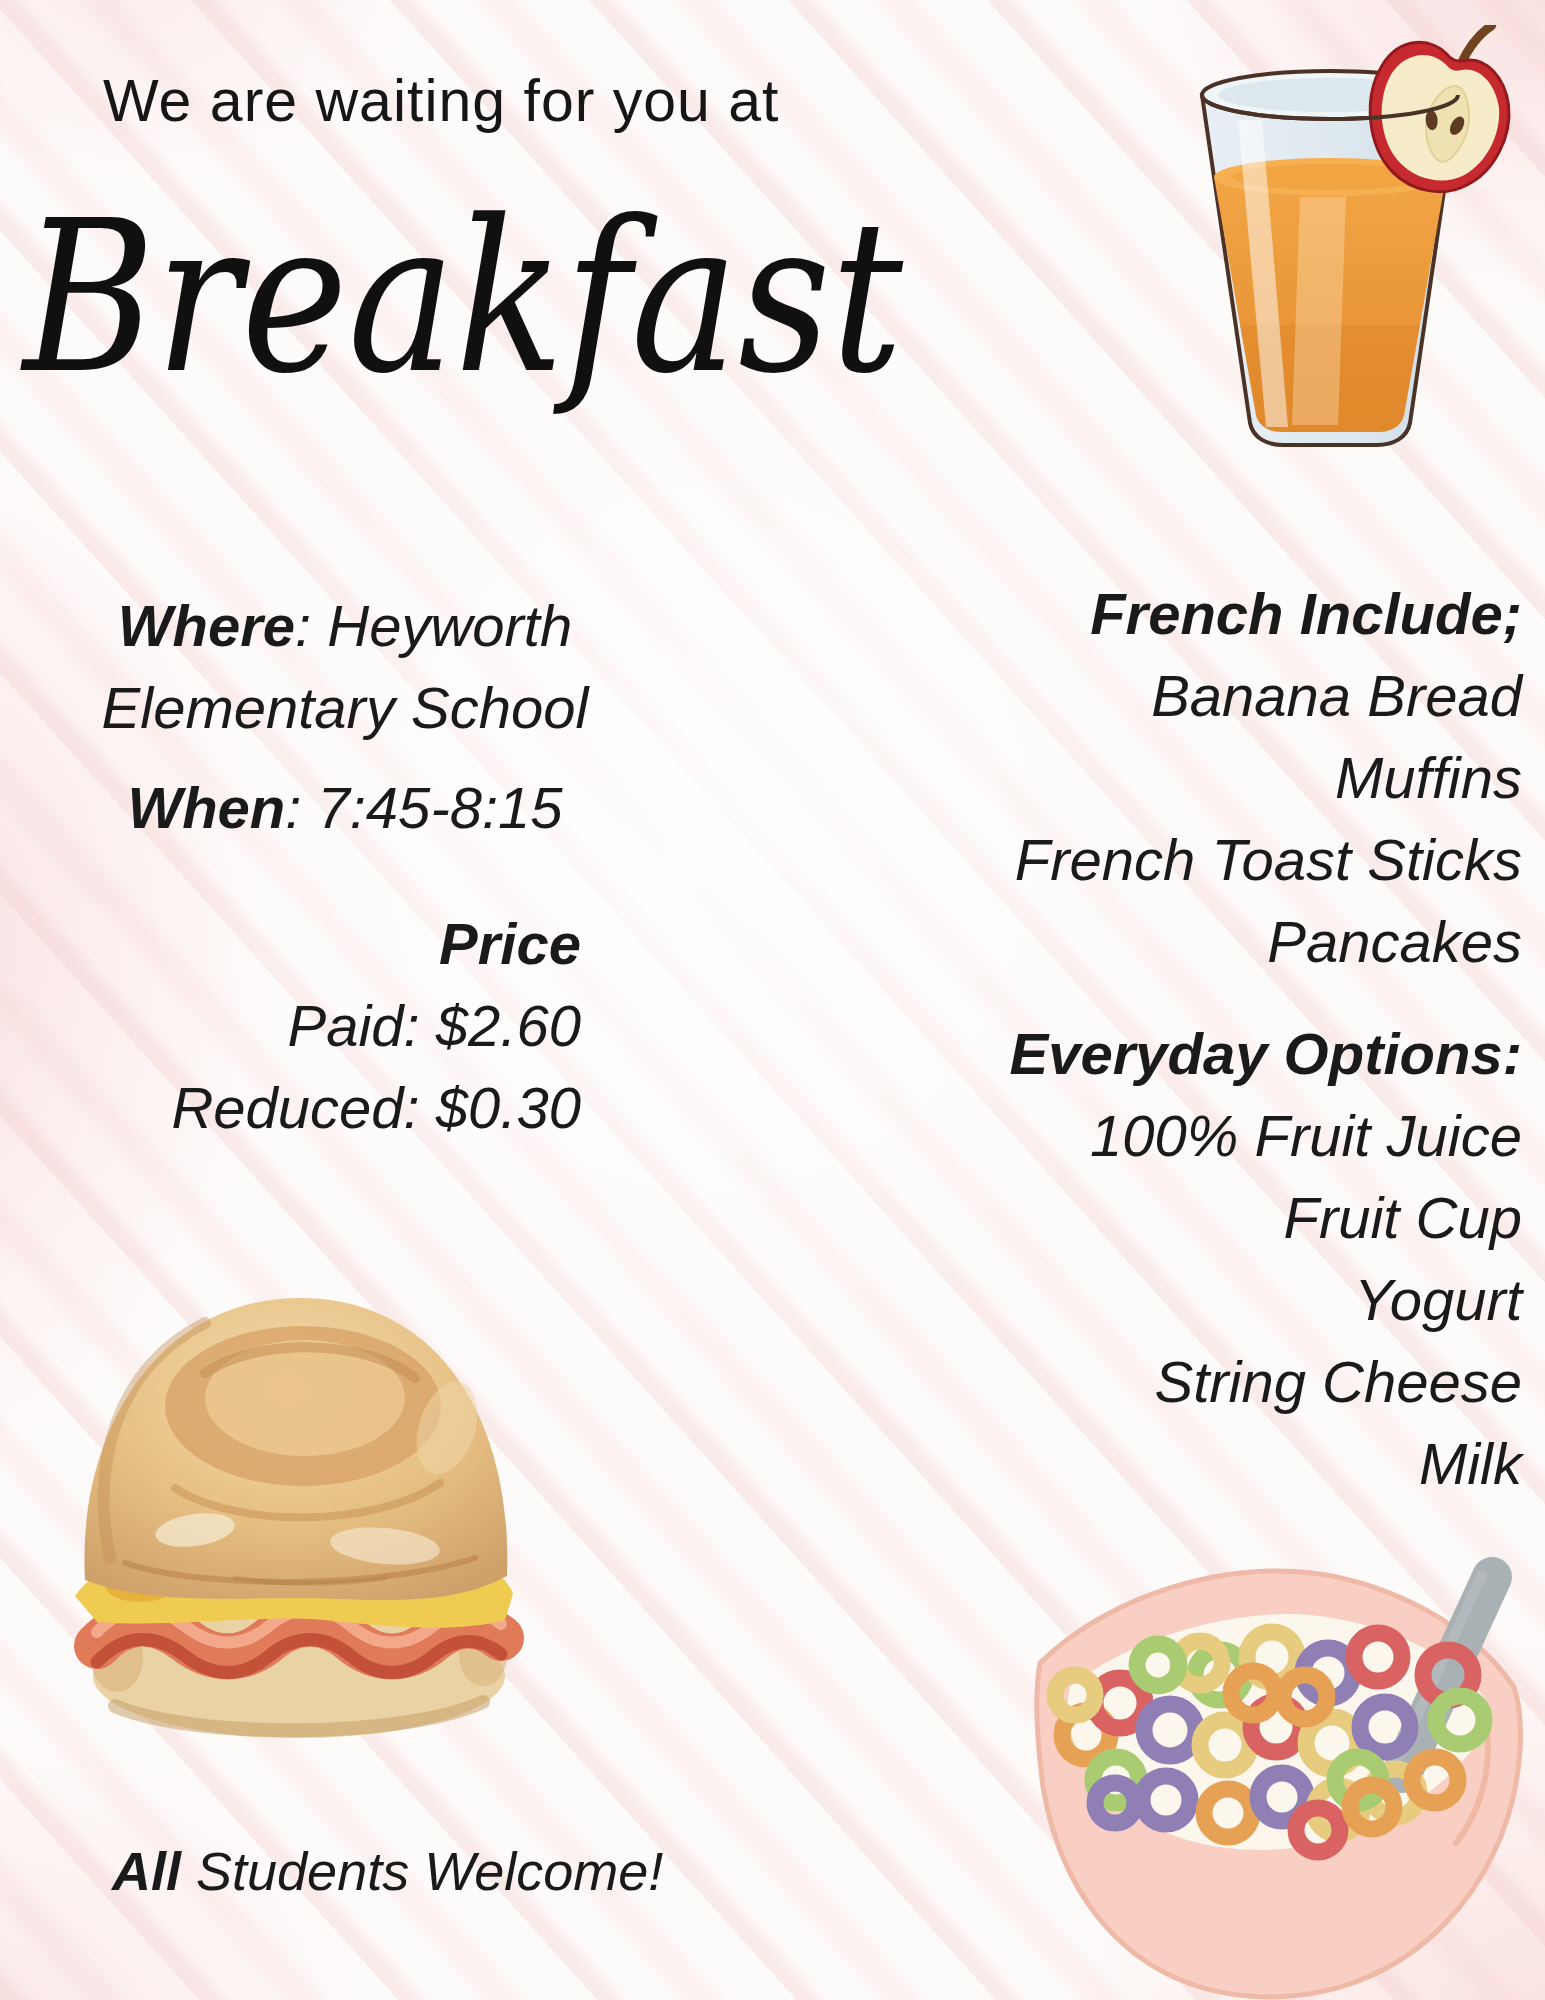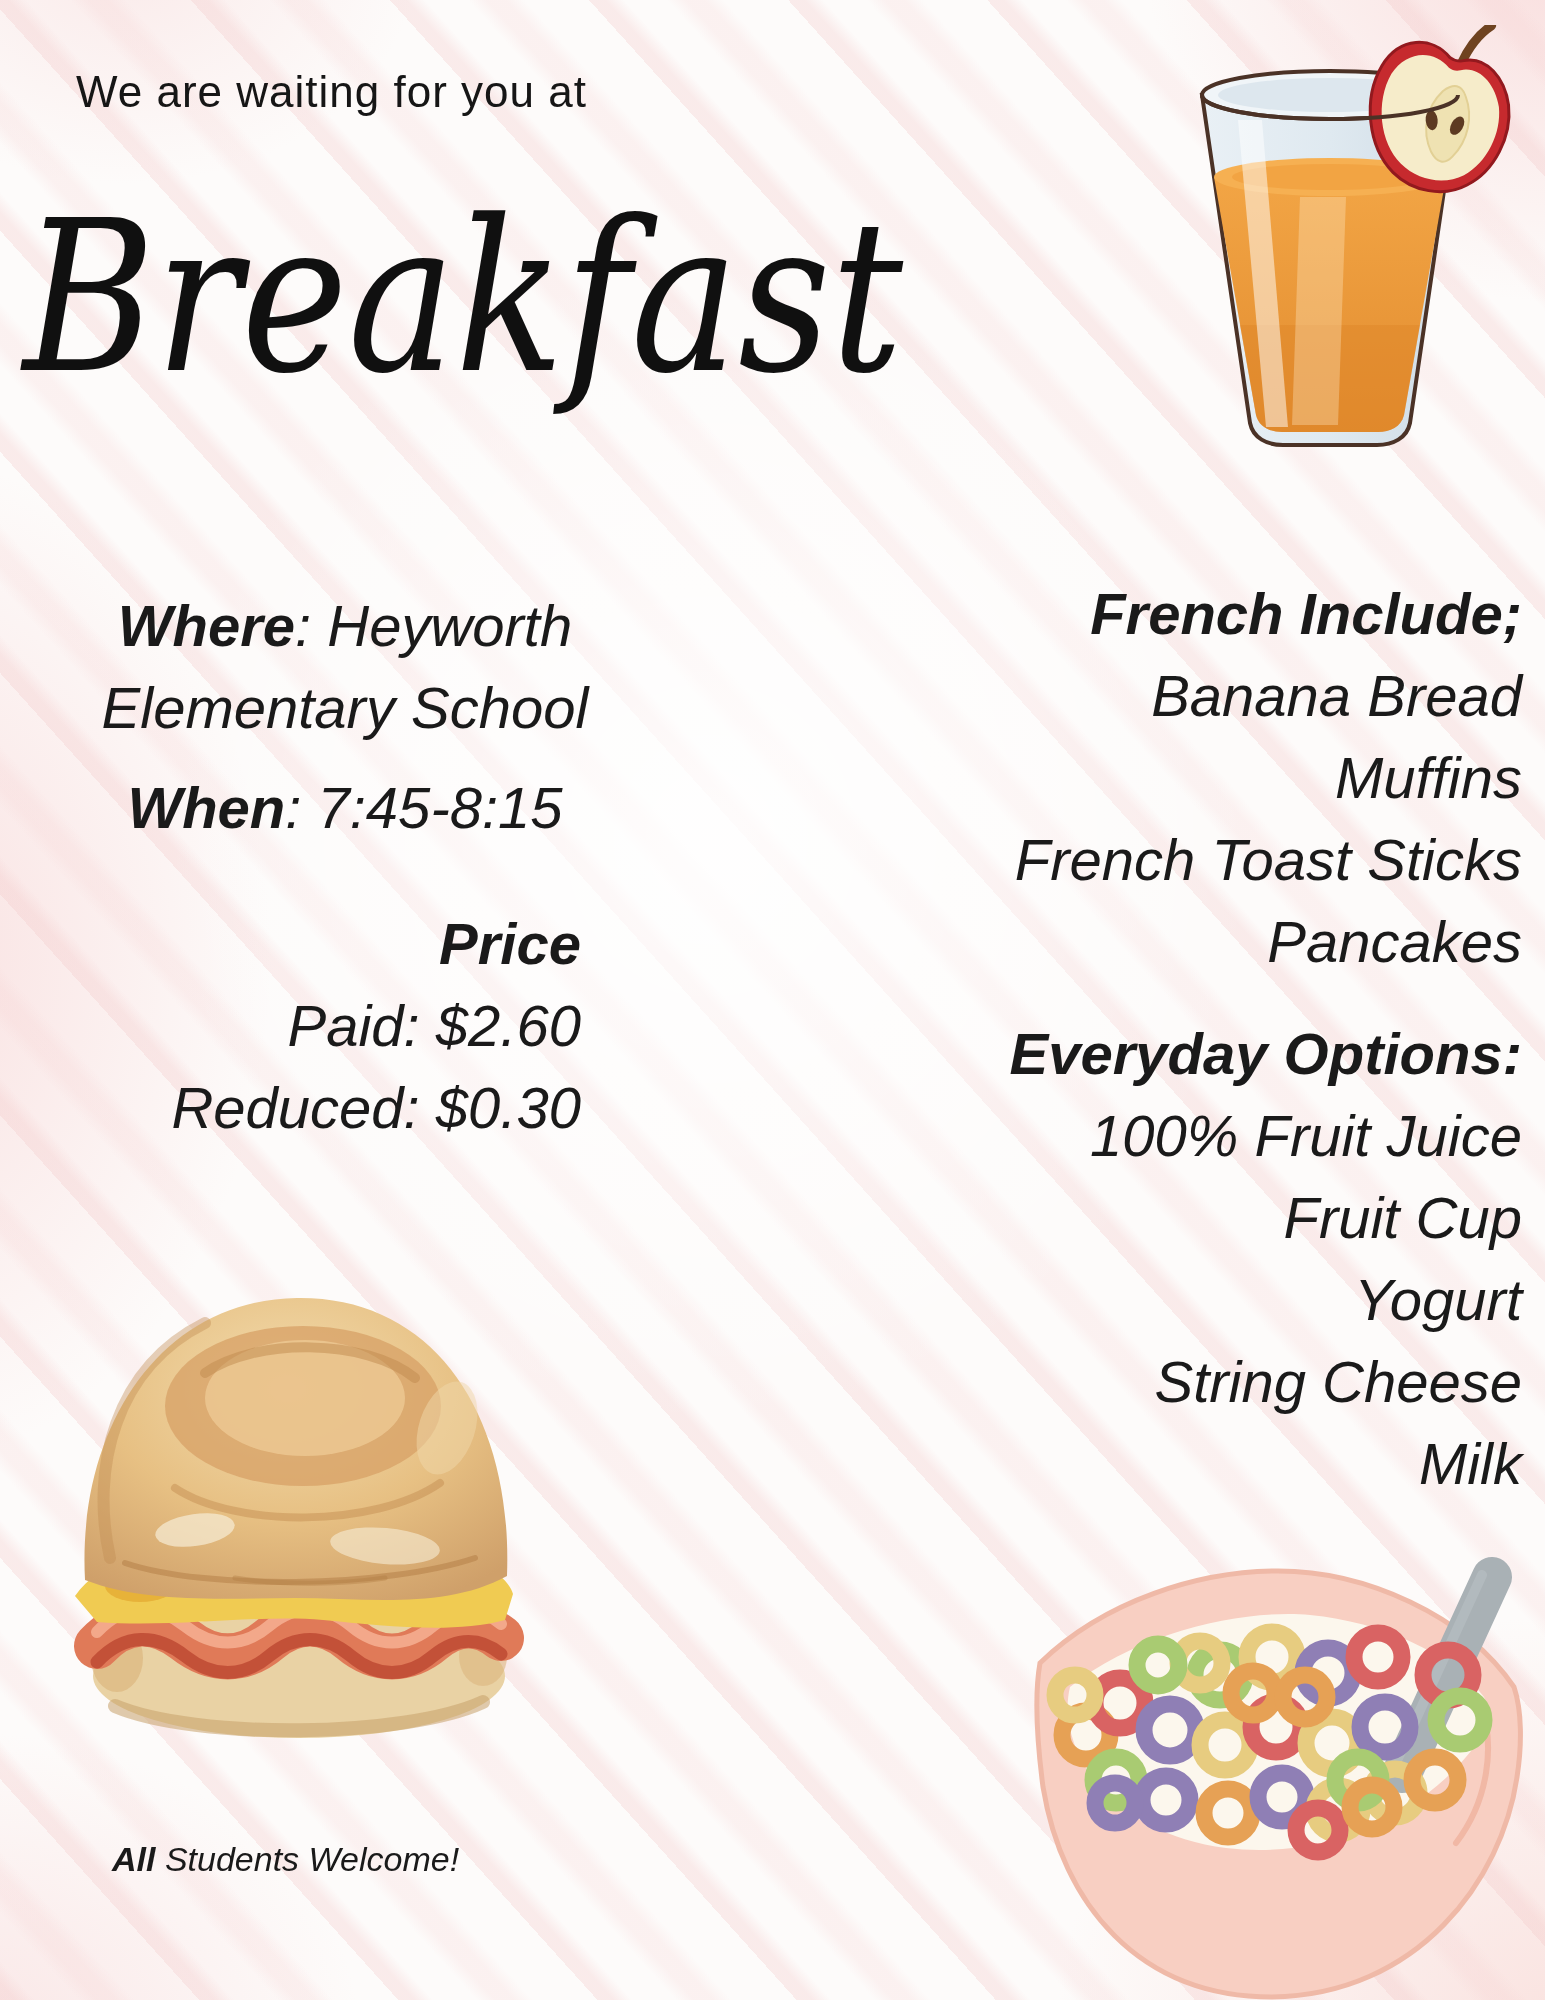--- a/index.html
+++ b/index.html
@@ -21,22 +21,22 @@
         rgba(255,255,255,0) 26px 58px,
         rgba(245,206,206,0.22) 72px 86px,
         rgba(255,255,255,0) 100px 148px),
       radial-gradient(ellipse 620px 520px at 102% -3%, rgba(246,200,200,0.60), rgba(246,200,200,0) 70%),
       radial-gradient(ellipse 520px 720px at -6% 48%, rgba(246,203,203,0.55), rgba(246,203,203,0) 70%),
       radial-gradient(ellipse 700px 560px at 101% 101%, rgba(247,203,198,0.50), rgba(247,203,198,0) 72%),
       radial-gradient(ellipse 560px 440px at -2% 102%, rgba(246,205,205,0.45), rgba(246,205,205,0) 70%),
       radial-gradient(ellipse 420px 320px at 8% -2%, rgba(246,210,210,0.40), rgba(246,210,210,0) 70%);
   }
   .intro{
-    position:absolute;left:76px;top:66px;
-    font-size:44px;line-height:1.2;letter-spacing:1px;
+    position:absolute;left:103px;top:66px;
+    font-size:59px;line-height:1.2;letter-spacing:1px;
     color:#161616;
   }
   .title-svg{position:absolute;left:15px;top:165px;}
   .title-svg text{
     font-family:"DejaVu Serif","Liberation Serif",serif;
     font-style:italic;font-weight:500;
     fill:#101010;
   }
   .col{font-style:italic;font-size:58px;line-height:82px;}
   .left-col{
@@ -46,21 +46,21 @@
   .left-col .when-line{margin-top:18px;}
   .left-col .price-block{text-align:right;padding-right:34px;margin-top:54px;}
   .right-col{
     position:absolute;right:23px;top:573px;width:830px;
     text-align:right;
   }
   .right-col .everyday-heading{margin-top:30px;}
   .hd{font-weight:bold;}
   .footer-line{
     position:absolute;left:112px;top:1838px;
-    font-style:italic;font-size:34px;line-height:1.25;
+    font-style:italic;font-size:54px;line-height:1.25;
   }
   .illus{position:absolute;}
   .illus svg{display:block;}
 </style>
 </head>
 <body>
 
 <div class="page">
   <div class="wash"></div>
 

